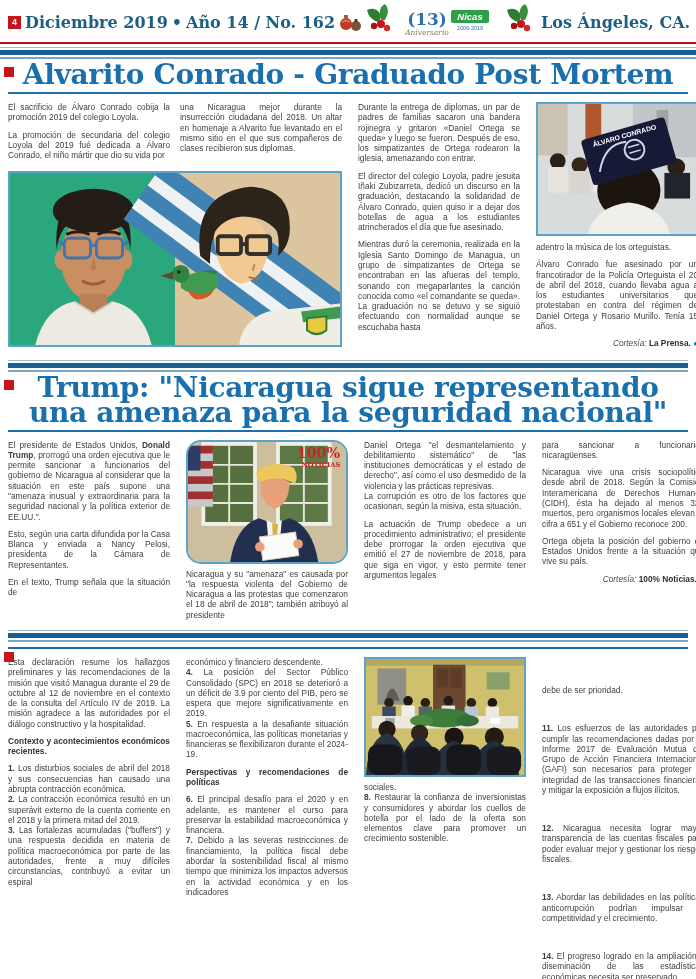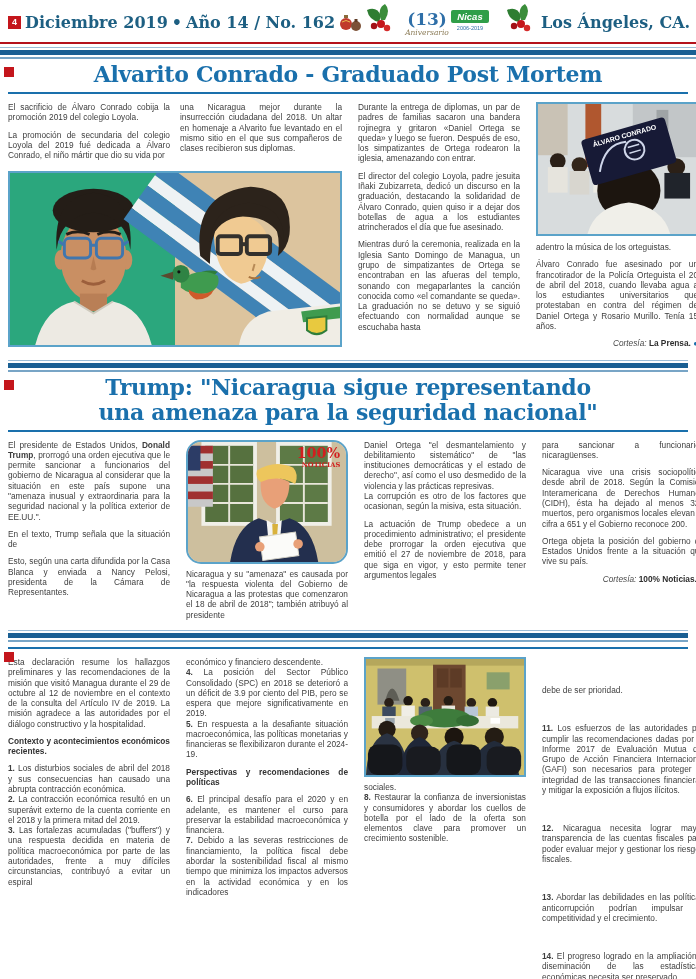--- a/index.html
+++ b/index.html
@@ -23,21 +23,21 @@
   .rule-red { height:2px; background:#b5121c; }
   .sep { margin:3px 0 2px; }
   .sep .a { height:1px; background:#9dbdd6; margin-bottom:2px; }
   .sep .b { height:5px; background:#1a5f93; margin-bottom:2px; }
   .sep .c { height:2px; background:#78a5c6; }
 
   
   .article { position:relative; padding:0 8px; }
   .marker { position:absolute; left:4px; top:5px; width:10px; height:10px; background:#c4161c; }
   .art-title { font-family:"DejaVu Serif", serif; font-weight:700; color:#1a70ac; text-align:center;
-               font-size:22px; line-height:25px; letter-spacing:-0.3px; margin:3px 0 0; }
+               font-size:28px; line-height:25px; letter-spacing:-0.3px; margin:3px 0 0; }
   .title-rule { height:2px; background:#1a70ac; margin:5px 0 8px; }
 
   .cols { display:flex; gap:16px; }
   .col { width:162px; flex:0 0 162px; overflow:hidden; }
   .col-wide { width:334px; flex:0 0 334px; }
   .twocol { display:flex; gap:10px; }
   .twocol .col { width:162px; }
 
   .bt { font-size:8.3px; line-height:1.24; text-align:justify; margin:0 0 7px; color:#3e3e3e; }
   .tight { margin-bottom:0; }
@@ -233,22 +233,22 @@
   <section class="article">
     <div class="marker"></div>
     <h1 class="art-title">
       <div>Trump: "Nicaragua sigue representando</div>
       <div>una amenaza para la seguridad nacional"</div>
     </h1>
     <div class="title-rule"></div>
     <div class="cols">
       <div class="col">
         <p class="bt"><span>El presidente de Estados Unidos, </span><b>Donald Trump</b><span>, prorrogó una orden ejecutiva que le permite sancionar a funcionarios del gobierno de Nicaragua al considerar que la situación en este país supone una "amenaza inusual y extraordinaria para la seguridad nacional y la política exterior de EE.UU.".</span></p>
+        <p class="bt">Esto, según una carta difundida por la Casa Blanca y enviada a Nancy Pelosi, presidenta de la Cámara de Representantes.</p>
         <p class="bt">En el texto, Trump señala que la situación de</p>
-        <p class="bt">Esto, según una carta difundida por la Casa Blanca y enviada a Nancy Pelosi, presidenta de la Cámara de Representantes.</p>
       </div>
       <div class="col">
         <div class="photo photo-c">
           <svg viewBox="0 0 165 126" preserveAspectRatio="none">
             <rect width="165" height="126" fill="#cdbf9e"></rect>
             <rect x="14" y="0" width="58" height="88" fill="#f0efe8"></rect>
             <rect x="18" y="4" width="50" height="80" fill="#56713f"></rect>
             <path d="M43,4 V84 M18,24 H68 M18,44 H68 M18,64 H68" stroke="#e8e6da" stroke-width="2"></path>
             <rect x="92" y="0" width="58" height="88" fill="#f0efe8"></rect>
             <rect x="96" y="4" width="50" height="80" fill="#5d7a46"></rect>

